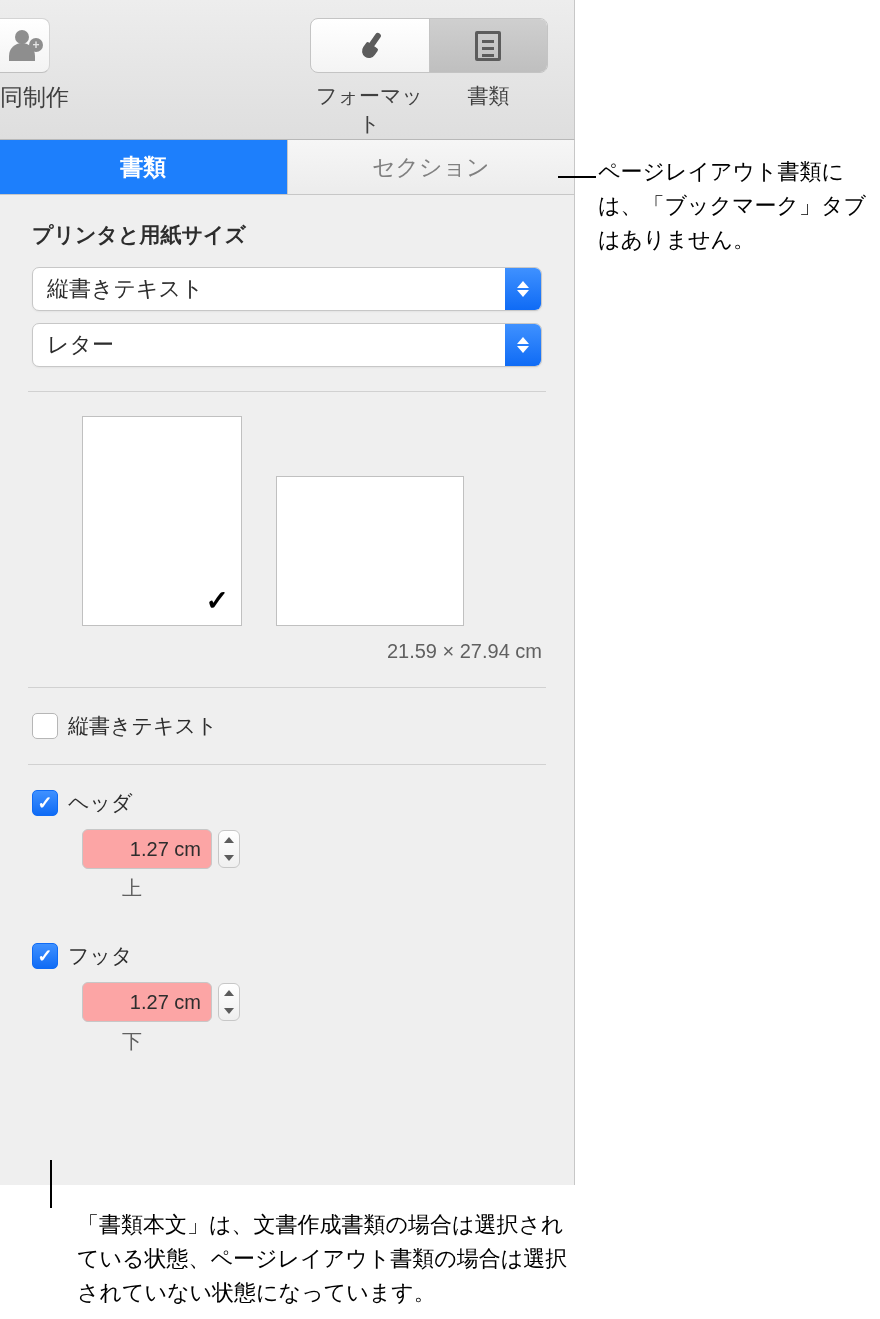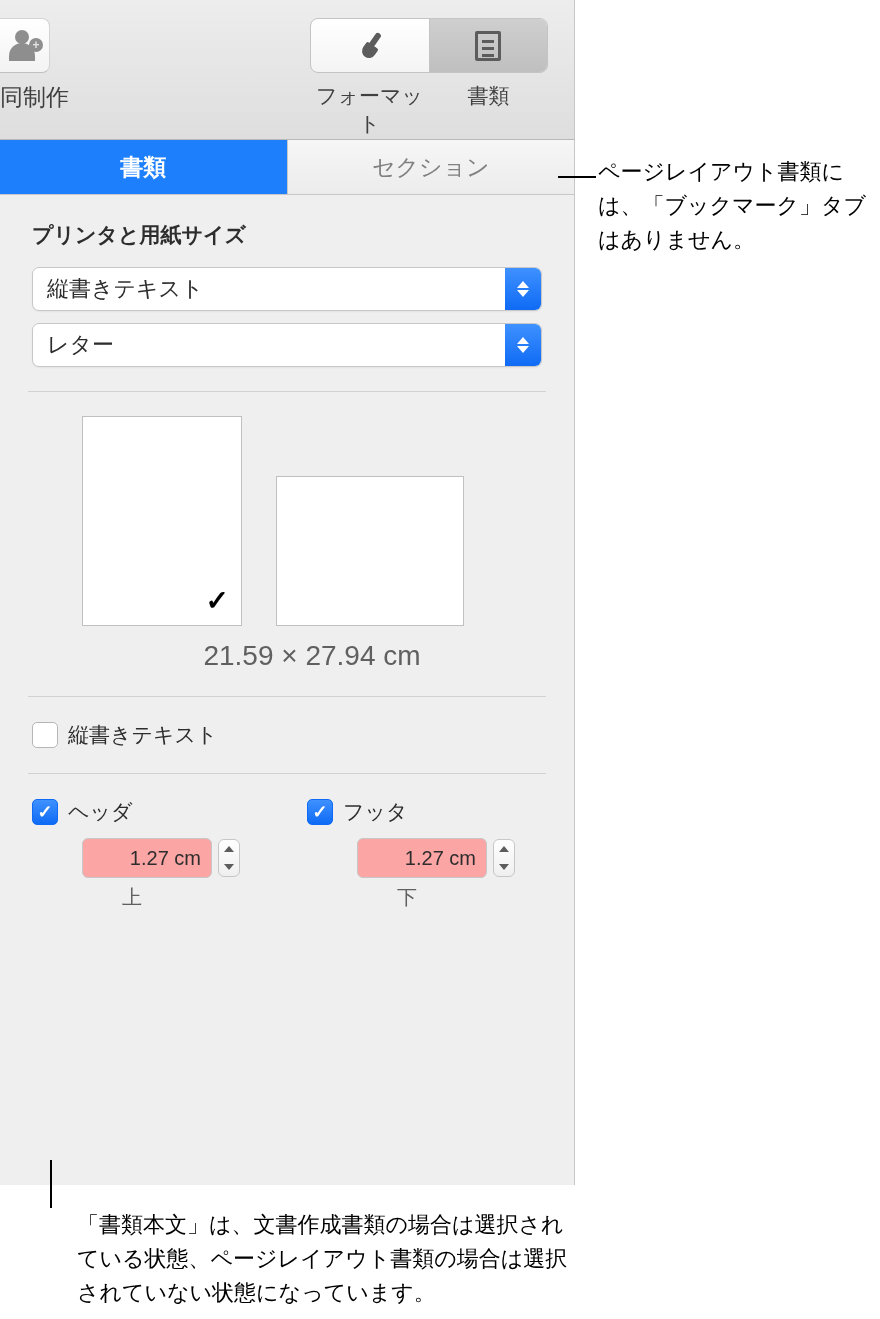--- a/index.html
+++ b/index.html
@@ -196,21 +196,21 @@
     border:1px solid #c0c0c0;
     position:relative;
   }
   .orient-portrait  { width:160px; height:210px; }
   .orient-landscape { width:188px; height:150px; margin-bottom:0; }
   .orient-check {
     position:absolute; right:12px; bottom:8px;
     font-size:28px; font-weight:bold; color:#000;
   }
   .orient-dim {
-    text-align:center; font-size:28px; color:#606060;
+    text-align:right; font-size:20px; color:#606060;
     margin-top:14px;
     padding-left:50px;
   }
 
   .check-row {
     display:flex; align-items:center; gap:10px;
     margin-bottom:6px;
   }
   .chk {
     width:26px; height:26px;
@@ -225,20 +225,21 @@
     border-color:#0f6bf5;
   }
   .chk.checked::after {
     content:"✓"; color:#fff; font-size:18px; font-weight:bold;
   }
   .check-label { font-size:21px; color:#2d2d2d; }
 
   .hf-row {
     display:flex; gap:40px;
     margin-top:6px;
+    flex-direction:column;
   }
   .hf-col { flex:1; }
   .hf-input-row {
     display:flex; align-items:center; gap:6px;
     margin-top:12px; margin-left:50px;
   }
   .num-input {
     width:130px; height:40px;
     background:#fca5a5;
     border:1px solid #c7c7c7;

